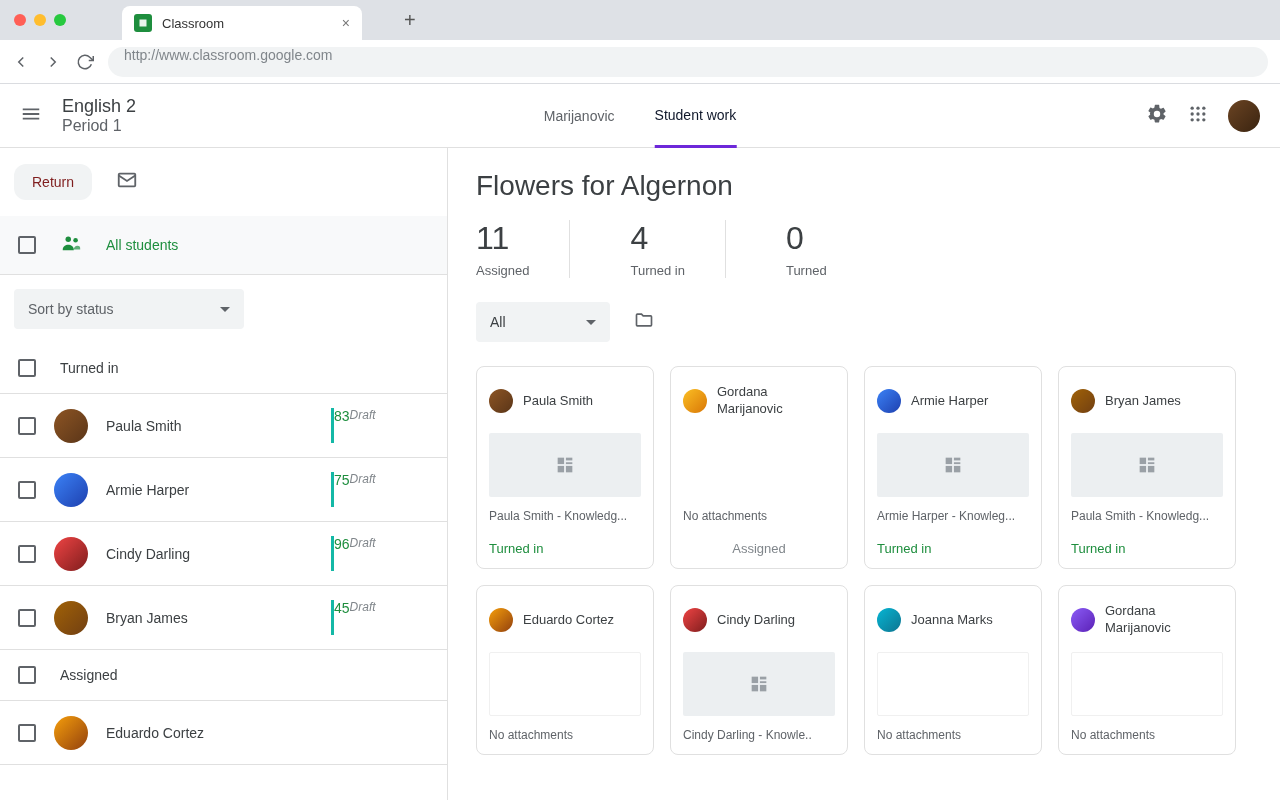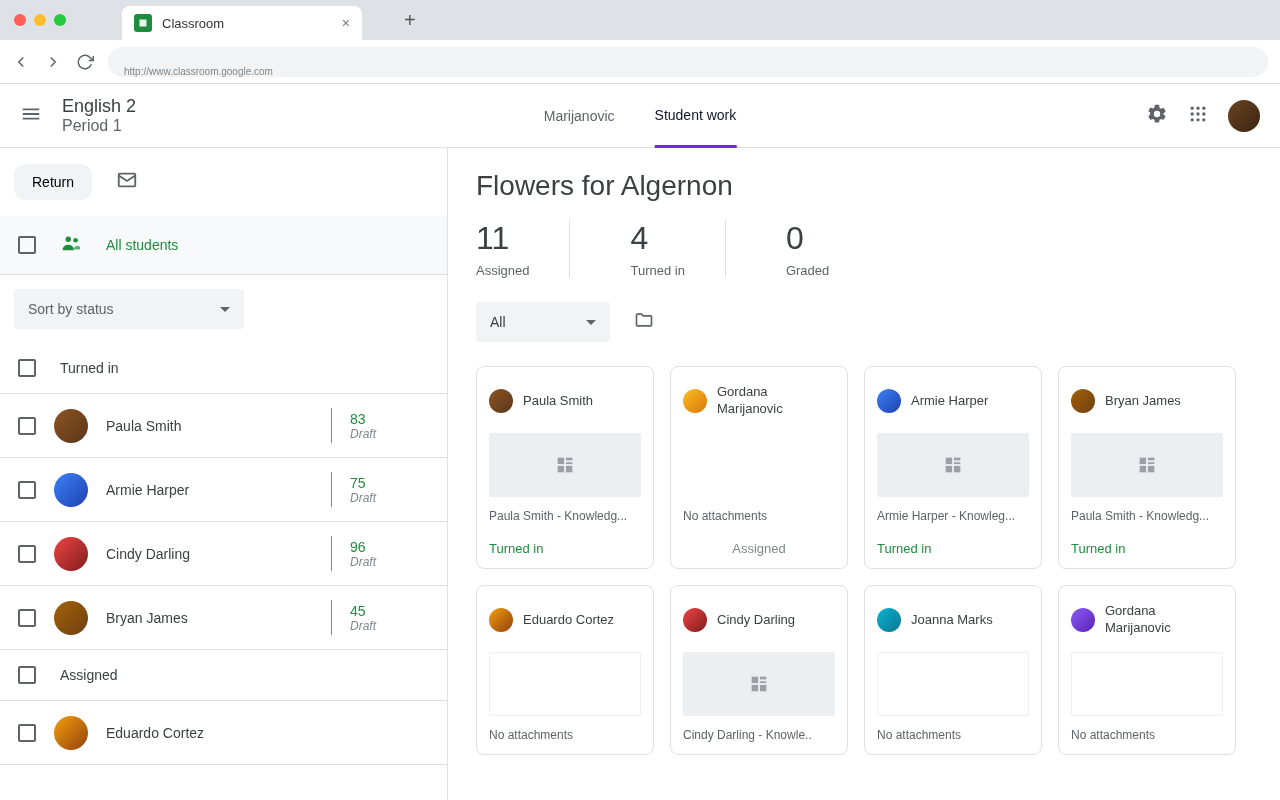--- a/index.html
+++ b/index.html
@@ -14,56 +14,56 @@
 .tl.green { background: #27c93f; }
 .tab { background: #fff; height: 34px; border-radius: 8px 8px 0 0; display: flex; align-items: center; padding: 0 12px; gap: 10px; min-width: 240px; margin-left: 10px; position: relative; }
 .tab-favicon { width: 18px; height: 18px; background: #1e8e3e; border-radius: 3px; display:flex; align-items:center; justify-content:center; }
 .tab-favicon svg { width: 14px; height: 14px; }
 .tab-title { font-size: 13px; color: #333; flex: 1; }
 .tab-close { color: #777; font-size: 14px; }
 .new-tab { margin-left: 10px; align-self: center; color: #555; font-size: 20px; }
 
 .toolbar-row { background: #fff; height: 44px; display: flex; align-items: center; padding: 0 12px; gap: 14px; border-bottom: 1px solid #dadce0; }
 .nav-icon { color: #5f6368; display:flex; }
-.address-bar { flex: 1; background: #f1f3f4; border-radius: 18px; height: 30px; display: flex; align-items: flex-end; padding: 0 16px; color: #80868b; font-size: 10px; }
+.address-bar { flex: 1; background: #f1f3f4; border-radius: 18px; height: 30px; display: flex; align-items: flex-start; padding: 0 16px; color: #80868b; font-size: 14px; }
 
 
 .app-header { height: 64px; display: flex; align-items: center; padding: 0 20px; border-bottom: 1px solid #e0e0e0; }
 .hamburger { color: #5f6368; margin-right: 20px; }
 .class-title { font-size: 18px; color: #3c4043; }
 .class-sub { font-size: 16px; color: #5f6368; }
 .header-tabs { position: absolute; left: 50%; transform: translateX(-50%); display: flex; gap: 40px; height: 64px; align-items: center; }
 .header-tab { font-size: 14px; color: #5f6368; height: 100%; display:flex; align-items:center; }
 .header-tab.active { color: #0f172a; font-weight: 500; border-bottom: 3px solid #6d28d9; margin-bottom: -1px; box-sizing: border-box; }
 .header-actions { margin-left: auto; display: flex; align-items: center; gap: 20px; }
 .header-avatar { width: 32px; height: 32px; border-radius: 50%; background: linear-gradient(135deg,#6b4423,#3a2410); }
 
 .content { display: flex; height: calc(800px - 40px - 44px - 64px); }
 
 
 .sidebar { width: 448px; border-right: 1px solid #e0e0e0; overflow-y: auto; }
 .sb-top-row { display: flex; align-items: center; padding: 16px 14px; gap: 24px; }
-.return-btn { background: #f1f3f4; color: #000000; font-size: 14px; border: none; border-radius: 12px; padding: 10px 18px; }
+.return-btn { background: #f1f3f4; color: #7f1d1d; font-size: 14px; border: none; border-radius: 12px; padding: 10px 18px; }
 .mail-icon { color: #5f6368; }
 .points-select { margin-left: auto; background: #f1f3f4; border-radius: 4px; padding: 10px 14px; display: flex; align-items: center; gap: 40px; font-size: 14px; color: #3c4043; }
 
 .all-students-row { background: #f8f9fa; padding: 16px 18px; display: flex; align-items: center; gap: 24px; border-bottom: 1px solid #e0e0e0; }
 .chk { width: 18px; height: 18px; border: 2px solid #5f6368; border-radius: 2px; flex-shrink: 0; }
 .people-icon { color: #1e8e3e; }
 .all-students-label { color: #1e8e3e; font-size: 14px; font-weight: 500; }
 
 .sort-select-wrap { padding: 14px; }
 .sort-select { background: #f1f3f4; border-radius: 4px; padding: 12px 14px; display: flex; align-items: center; justify-content: space-between; width: 230px; font-size: 14px; color: #5f6368; }
 
 .group-header { padding: 16px 18px; display: flex; align-items: center; gap: 24px; border-bottom: 1px solid #e0e0e0; font-size: 14px; color: #3c4043; }
 .student-row { display: flex; align-items: center; padding: 14px 18px; gap: 18px; border-bottom: 1px solid #e0e0e0; min-height: 64px; }
 .student-row .left { display:flex; align-items:center; gap:18px; flex: 0 0 295px; }
 .student-avatar { width: 34px; height: 34px; border-radius: 50%; flex-shrink:0; }
 .student-name { font-size: 14px; color: #3c4043; }
-.grade-cell { border-left: 1px solid #14b8a6; padding-left: 18px; align-self: stretch; display:flex; flex-direction:column; justify-content:center; }
+.grade-cell { border-left: 3px solid #14b8a6; align-self: stretch; display:flex; flex-direction:row; justify-content:center; }
 .grade-num { color: #1e8e3e; font-size: 14px; font-weight: 500; }
 .grade-draft { color: #80868b; font-size: 12px; font-style: italic; }
 
 
 .main { flex: 1; padding: 22px 28px; overflow-y: auto; }
 .assign-title { font-size: 28px; color: #3c4043; margin-bottom: 18px; font-weight: 400; }
 .stats-row { display: flex; margin-bottom: 24px; gap: 32px; }
 .stat { padding-right: 40px; margin-right: 28px; border-right: 1px solid #e0e0e0; }
 .stat:last-child { border-right: none; }
 .stat-num { font-size: 32px; color: #3c4043; }
@@ -277,21 +277,21 @@
         <div class="stat">
           <div class="stat-num">11</div>
                    <div class="stat-label">Assigned</div>
         </div>
         <div class="stat">
           <div class="stat-num">4</div>
                    <div class="stat-label">Turned in</div>
         </div>
         <div class="stat">
           <div class="stat-num">0</div>
-                   <div class="stat-label">Graded</div>
+                   <div class="stat-label">Turned</div>
         </div>
       </div>
     <div class="filter-row">
       <div class="filter-select">
         <span>All</span>
         <span class="dropdown-caret"></span>
       </div>
       <span class="folder-icon"><svg width="20" height="20" viewBox="0 0 24 24" fill="none" stroke="#5f6368" stroke-width="2">
             <path d="M3 6a1 1 0 0 1 1-1h5l2 2h9a1 1 0 0 1 1 1v10a1 1 0 0 1-1 1H4a1 1 0 0 1-1-1z"></path>
           </svg></span>

